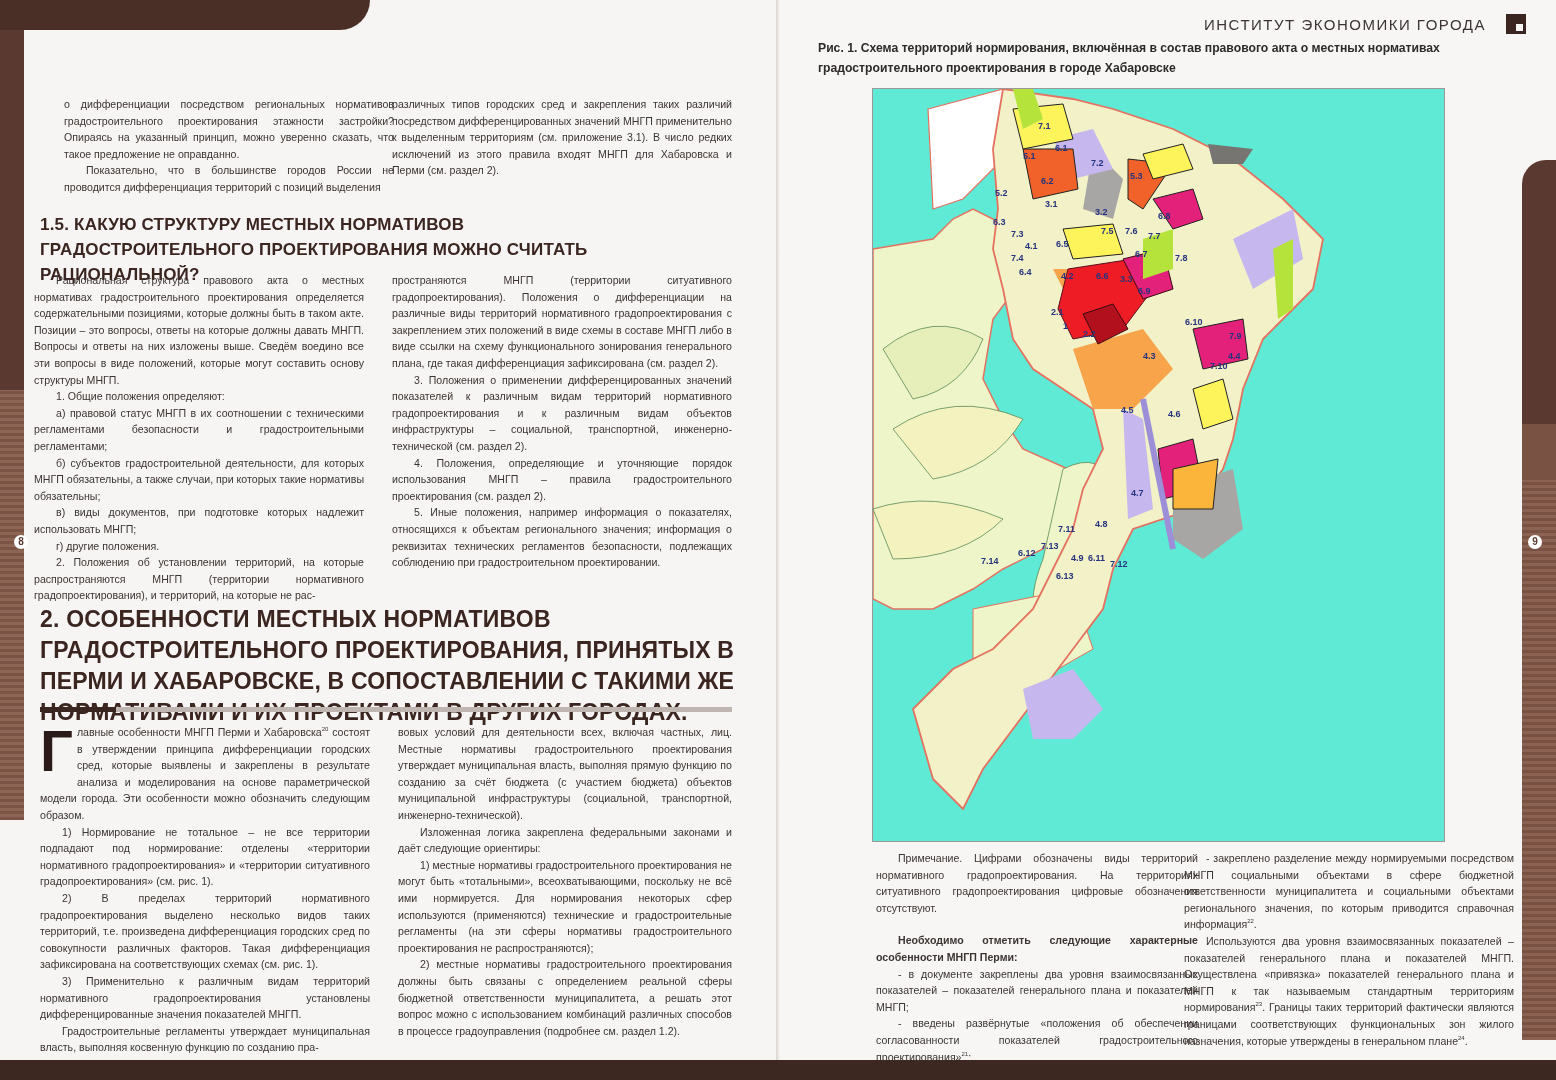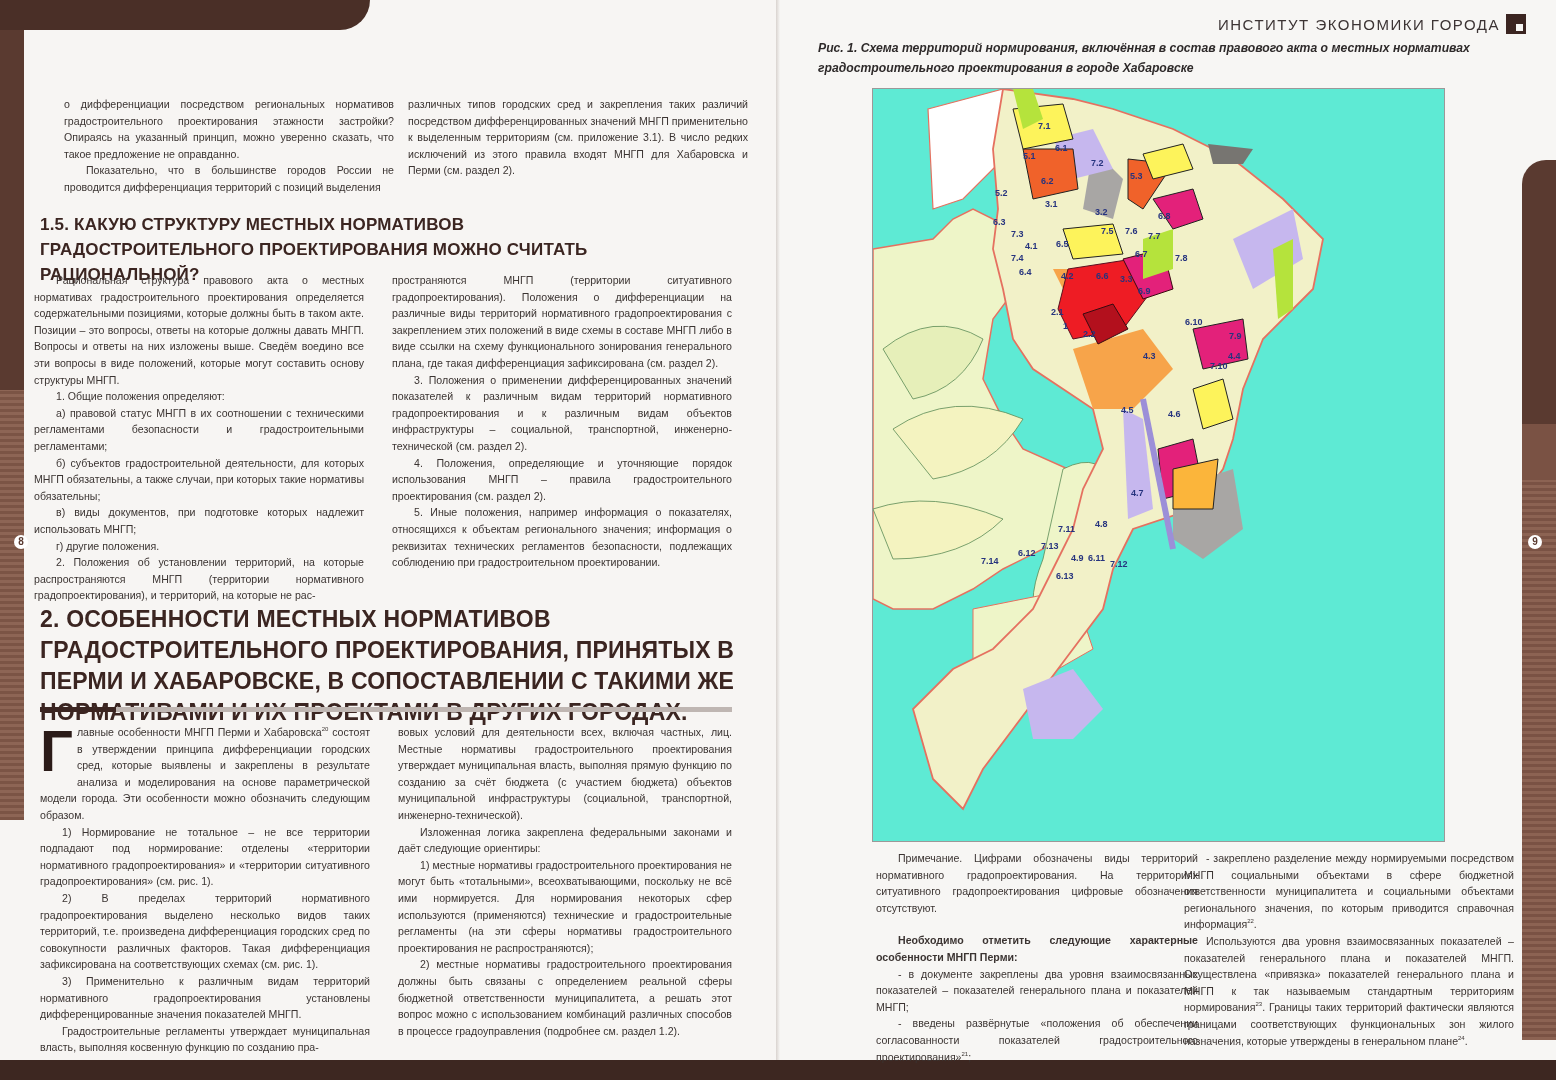--- a/index.html
+++ b/index.html
@@ -26,25 +26,25 @@
   .col p.noind { text-indent: 0; }
   .col p.num { text-indent: 22px; }
   .col p.list { text-indent: 22px; }
   .h15 { position: absolute; left: 40px; top: 212px; width: 640px; font-family: "Liberation Sans", sans-serif; font-weight: bold; font-size: 17px; line-height: 25px; color: #3b2521; letter-spacing: 0.2px; }
   .h2 { position: absolute; left: 40px; top: 604px; width: 700px; font-weight: bold; font-size: 23px; line-height: 31px; color: #3b2521; letter-spacing: 0.2px; }
   .rule { position: absolute; left: 40px; top: 707px; width: 692px; height: 5px; background: linear-gradient(90deg,#3b2521 0 76px,#bfb6b2 76px 100%); }
   .rule-thin { position: absolute; left: 40px; top: 710px; width: 692px; height: 1px; background: #bfb6b2; }
   .dropcap { float: left; font-size: 58px; line-height: 50px; font-weight: bold; color: #2b1b18; margin: 2px 4px 0 0; font-family: "Liberation Sans", sans-serif; }
   sup { font-size: 6px; vertical-align: super; line-height: 0; }
 
-  .brand { position: absolute; right: 30px; top: 14px; display: flex; align-items: center; gap: 6px; }
+  .brand { position: absolute; right: 30px; top: 14px; display: flex; align-items: center; gap: 20px; }
   .brand-text { font-size: 15px; letter-spacing: 1.5px; color: #3c3434; }
   .brand-logo { width: 20px; height: 20px; background: #3b2521; position: relative; }
   .brand-logo::after { content: ""; position: absolute; right: 3px; bottom: 3px; width: 7px; height: 7px; background: #f7f6f4; }
-  .fig-caption { position: absolute; left: 818px; top: 38px; width: 700px; font-size: 12.2px; line-height: 20px; font-style: italic; font-weight: bold; color: #2e2a2a; }
+  .fig-caption { position: absolute; left: 818px; top: 38px; width: 700px; font-size: 12.2px; line-height: 20px; font-weight: bold; color: #2e2a2a; }
 
   .map-frame { position: absolute; left: 872px; top: 88px; width: 573px; height: 754px; background: #5eead4; border: 1px solid #9c9898; overflow: hidden; }
   .map-frame svg { position: absolute; left: 0; top: 0; }
   .zlabel { font-family: "Liberation Sans", sans-serif; font-size: 9px; font-weight: bold; fill: #26337e; }
 </style>
 </head>
 <body>
 
 <div class="spread">
   <div class="page-left"></div>
@@ -56,21 +56,21 @@
   <div class="edge-right"></div>
   <div class="edge-right-dots"></div>
   <div class="folio left">8</div>
   <div class="folio right">9</div>
   <div class="band-bottom"></div>
 
   <div class="col" style="left:40px; top:96px; width:330px;margin-left:24px;">
     <p class="noind">о дифференциации посредством региональных нормативов градостроительного проектирования этажности застройки? Опираясь на указанный принцип, можно уверенно сказать, что такое предложение не оправданно.</p>
     <p>Показательно, что в большинстве городов России не проводится дифференциация территорий с позиций выделения</p>
   </div>
-  <div class="col" style="left:408px; top:96px; width:340px;">
+  <div class="col" style="left:392px; top:96px; width:340px;">
     <p class="noind">различных типов городских сред и закрепления таких различий посредством дифференцированных значений МНГП применительно к выделенным территориям (см. приложение 3.1). В число редких исключений из этого правила входят МНГП для Хабаровска и Перми (см. раздел 2).</p>
   </div>
 
   <div class="h15">1.5. КАКУЮ СТРУКТУРУ МЕСТНЫХ НОРМАТИВОВ ГРАДОСТРОИТЕЛЬНОГО ПРОЕКТИРОВАНИЯ МОЖНО СЧИТАТЬ РАЦИОНАЛЬНОЙ?</div>
 
   <div class="col" style="left:34px; top:272px; width:330px;">
     <p>Рациональная структура правового акта о местных нормативах градостроительного проектирования определяется содержательными позициями, которые должны быть в таком акте. Позиции – это вопросы, ответы на которые должны давать МНГП. Вопросы и ответы на них изложены выше. Сведём воедино все эти вопросы в виде положений, которые могут составить основу структуры МНГП.</p>
     <p class="num">1.      Общие положения определяют:</p>
     <p class="list">а) правовой статус МНГП в их соотношении с техническими регламентами безопасности и градостроительными регламентами;</p>
     <p class="list">б) субъектов градостроительной деятельности, для которых МНГП обязательны, а также случаи, при которых такие нормативы обязательны;</p>

